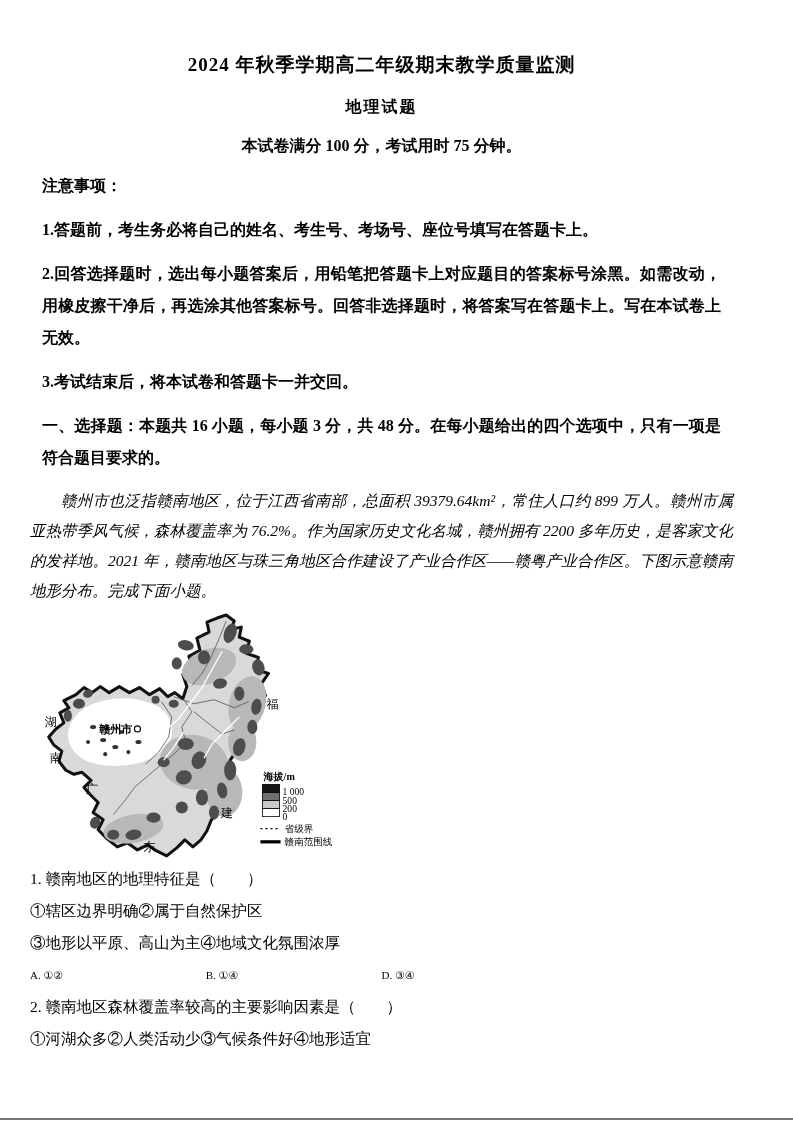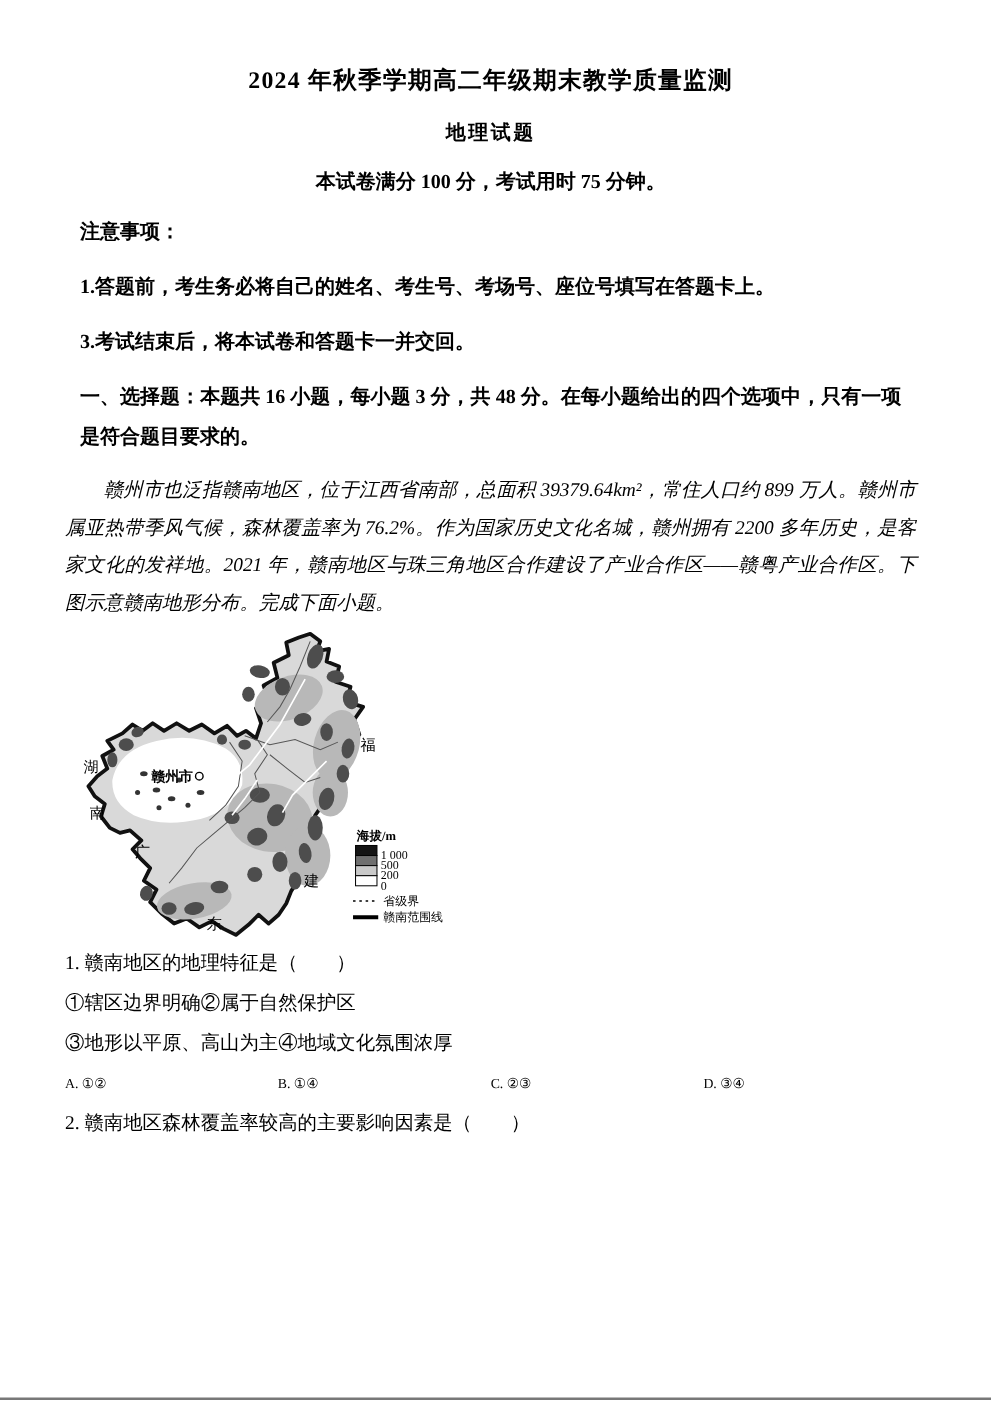--- a/index.html
+++ b/index.html
@@ -1,21 +1,21 @@
 <!DOCTYPE html>
 <html><head>
 <meta charset="utf-8">
 <style>
   html,body { margin:0; padding:0; }
   body {
     width:793px; height:1122px; background:#ffffff; color:#000;
     font-family:"Liberation Serif","DejaVu Serif",serif;
     overflow:hidden; position:relative;
   }
-  .page { padding:52px 60px 0 52px; }
+  .page { padding:52px 60px 0 30px; }
   .title {
     font-size:19px; font-weight:bold; text-align:center;
     margin:0 0 16px; letter-spacing:1px; line-height:26px;
   }
   .subtitle {
     font-size:16px; font-weight:bold; text-align:center;
     margin:0 0 14px; letter-spacing:2px; line-height:26px;
   }
   .exam-info {
     font-size:16px; font-weight:bold; text-align:center;
@@ -49,20 +49,21 @@
 <body>
 
 <div class="page">
 
   <h1 class="title">2024 年秋季学期高二年级期末教学质量监测</h1>
   <h2 class="subtitle">地理试题</h2>
   <p class="exam-info">本试卷满分 100 分，考试用时 75 分钟。</p>
 
   <p class="b-line">注意事项：</p>
   <p class="b-line">1.答题前，考生务必将自己的姓名、考生号、考场号、座位号填写在答题卡上。</p>
+  <p class="b-line">2.回答选择题时，选出每小题答案后，用铅笔把答题卡上对应题目的答案标号涂黑。如需改动，用橡皮擦干净后，再选涂其他答案标号。回答非选择题时，将答案写在答题卡上。写在本试卷上无效。</p>
   <p class="b-line">3.考试结束后，将本试卷和答题卡一并交回。</p>
 
   <p class="b-line">一、选择题：本题共 16 小题，每小题 3 分，共 48 分。在每小题给出的四个选项中，只有一项是符合题目要求的。</p>
 
   <p class="passage">赣州市也泛指赣南地区，位于江西省南部，总面积 39379.64km²，常住人口约 899 万人。赣州市属亚热带季风气候，森林覆盖率为 76.2%。作为国家历史文化名城，赣州拥有 2200 多年历史，是客家文化的发祥地。2021 年，赣南地区与珠三角地区合作建设了产业合作区——赣粤产业合作区。下图示意赣南地形分布。完成下面小题。</p>
 
   <div class="map-figure">
     <svg width="350" height="252" viewBox="0 0 346 250">
 
       <path d="M192,4 L200,10 197,18 207,16 205,26 215,30 212,42 224,46 221,58 234,62 227,72 231,84 222,90 226,100 215,110 219,118 208,124 203,138 196,148 192,160 186,172 181,182 176,190 183,199 177,208 173,218 167,227 159,234 151,227 143,235 133,243 123,238 114,232 104,237 94,230 84,234 74,226 65,217 70,207 60,200 65,190 57,182 51,175 58,168 49,160 41,162 33,158 26,149 29,139 21,133 16,125 23,117 31,111 27,101 36,96 31,89 43,83 51,76 59,81 67,75 76,81 86,75 96,81 106,76 116,83 126,77 134,85 141,81 149,87 153,75 149,63 159,57 155,45 166,39 163,27 175,21 173,11 183,7 Z" fill="#d9d9d9" stroke="#111" stroke-width="3" stroke-linejoin="round"></path>
@@ -162,21 +163,21 @@
       </g>
     </svg>
   </div>
 
   <p class="q-stem">1. 赣南地区的地理特征是（　　）</p>
   <p class="q-line">①辖区边界明确②属于自然保护区</p>
   <p class="q-line">③地形以平原、高山为主④地域文化氛围浓厚</p>
   <div class="choices">
     <span>A. ①②</span>
     <span>B. ①④</span>
-    <span>C. ②③</span>
     <span>D. ③④</span>
   </div>
 
   <p class="q-stem">2. 赣南地区森林覆盖率较高的主要影响因素是（　　）</p>
+  <p class="q-line">①河湖众多②人类活动少③气候条件好④地形适宜</p>
 
 </div>
 
 <div class="bottom-bar"></div>
 
 </body></html>

